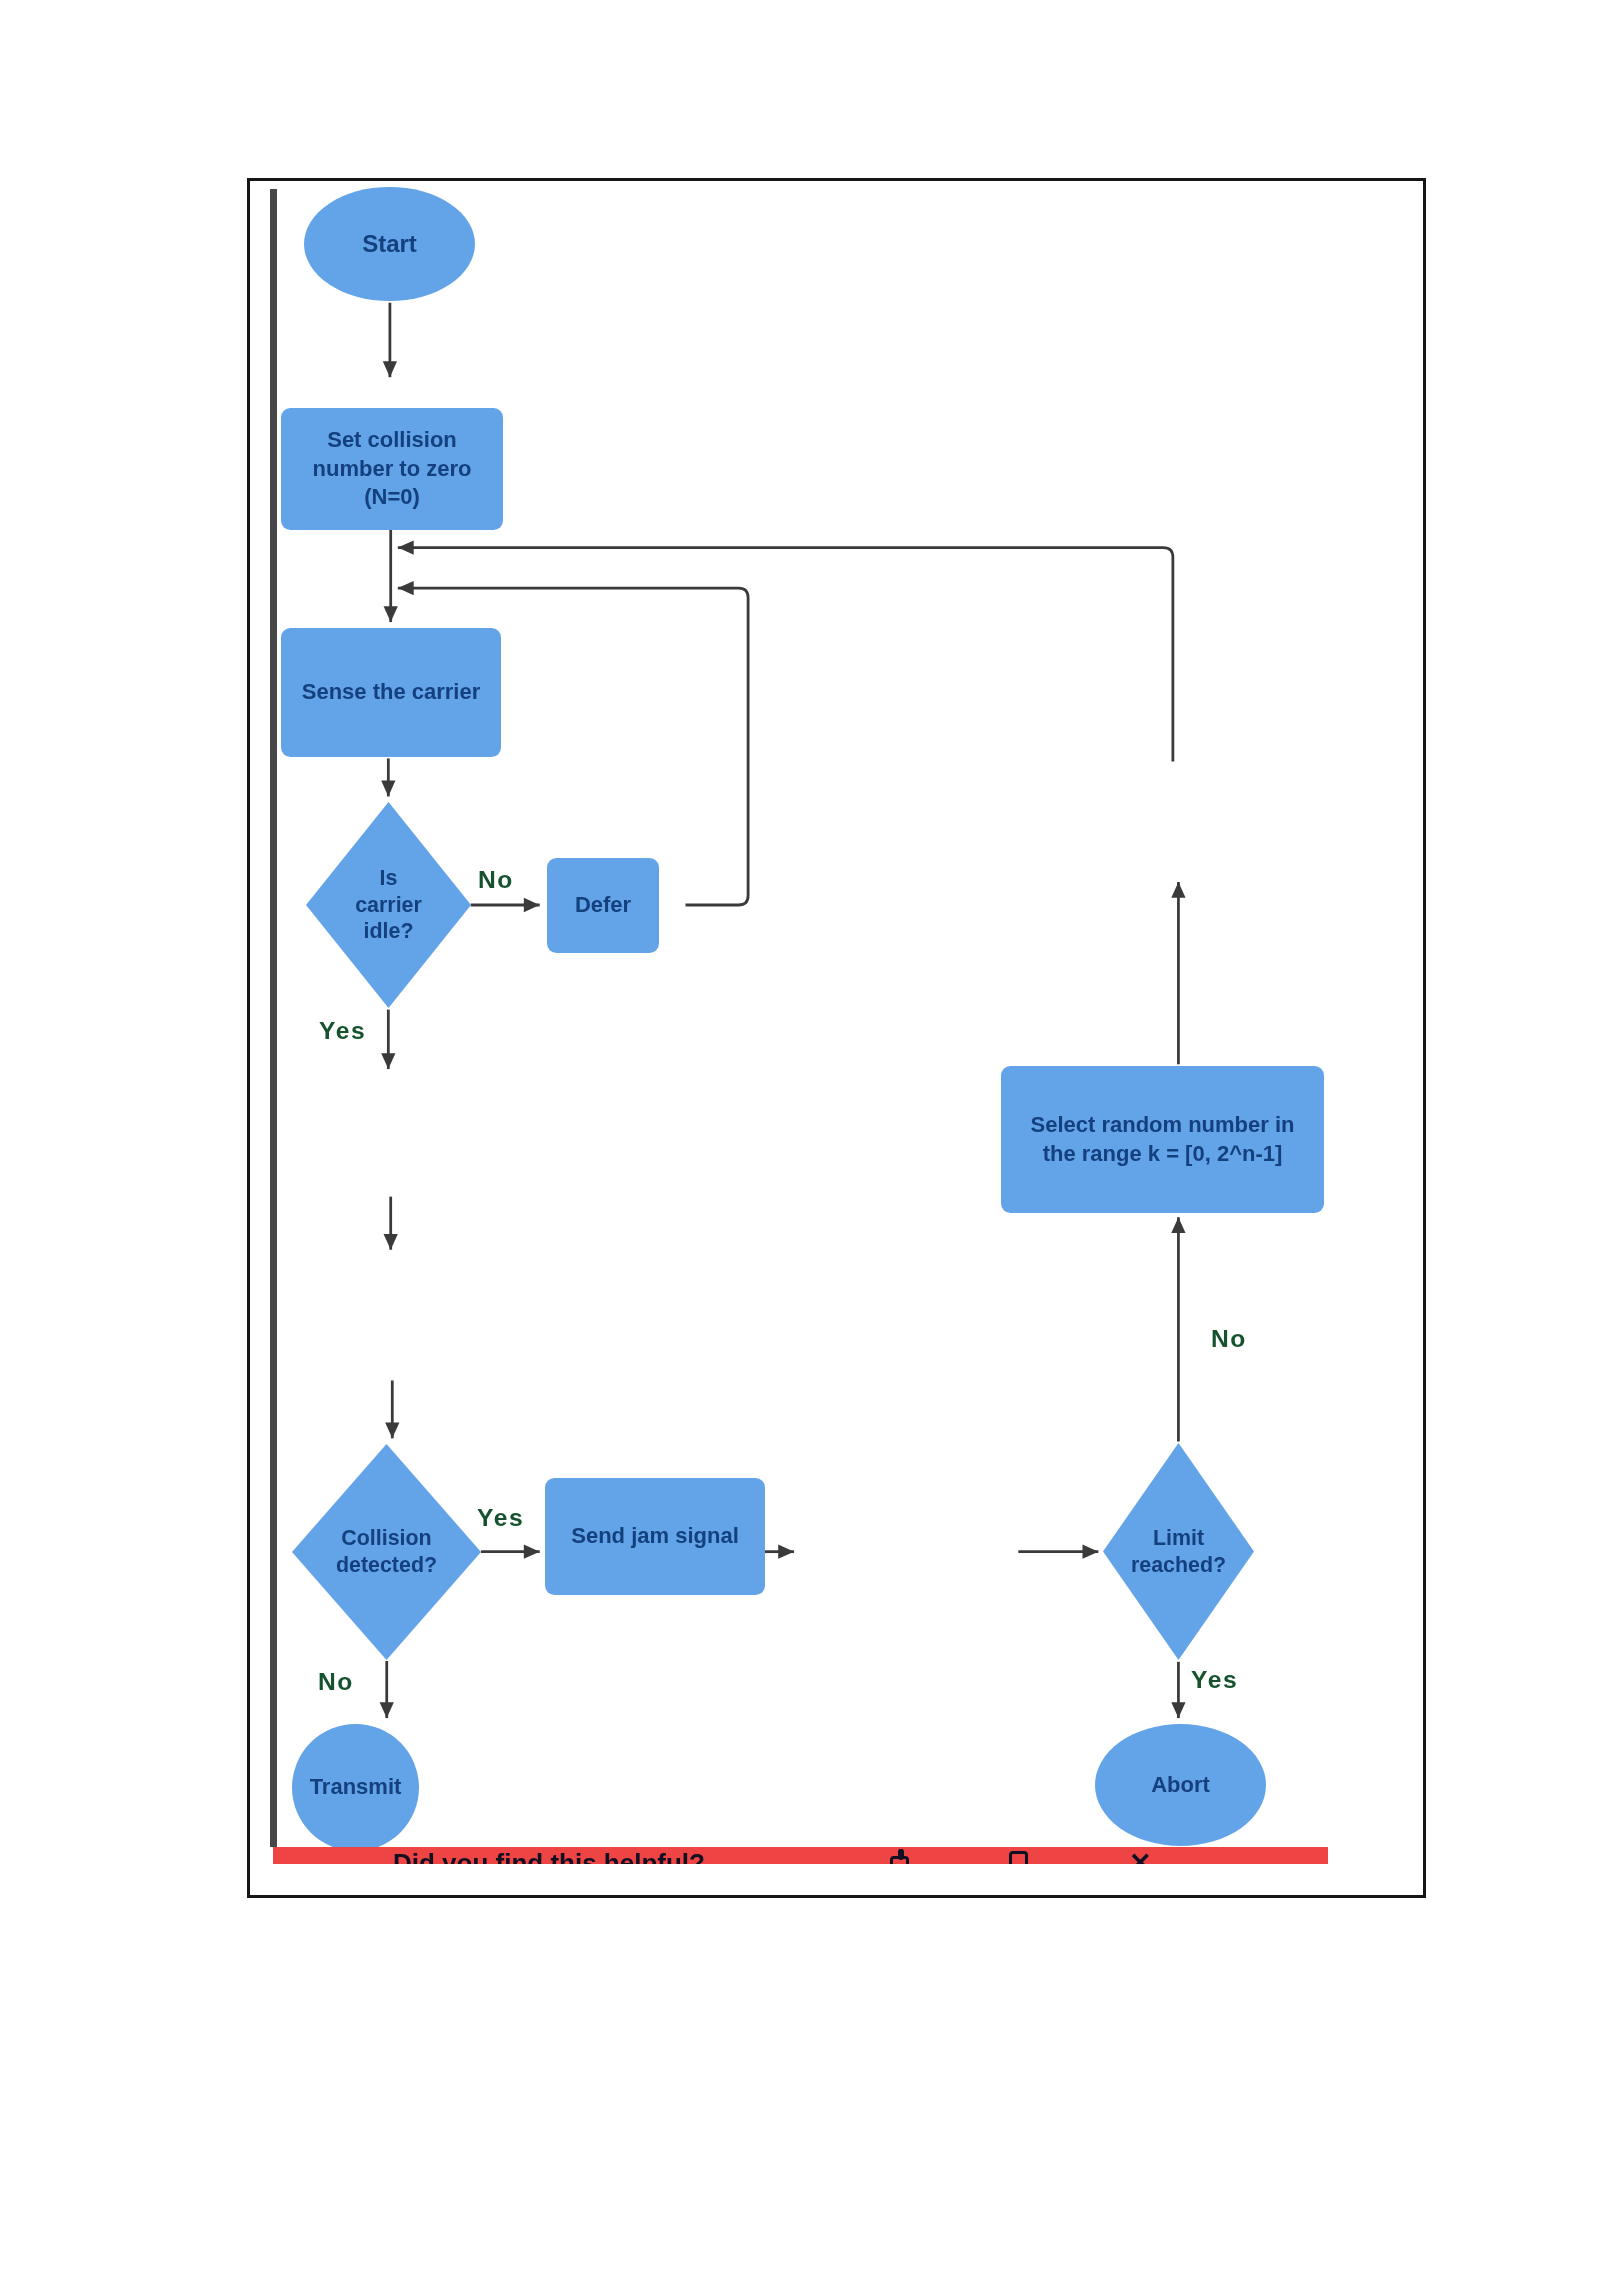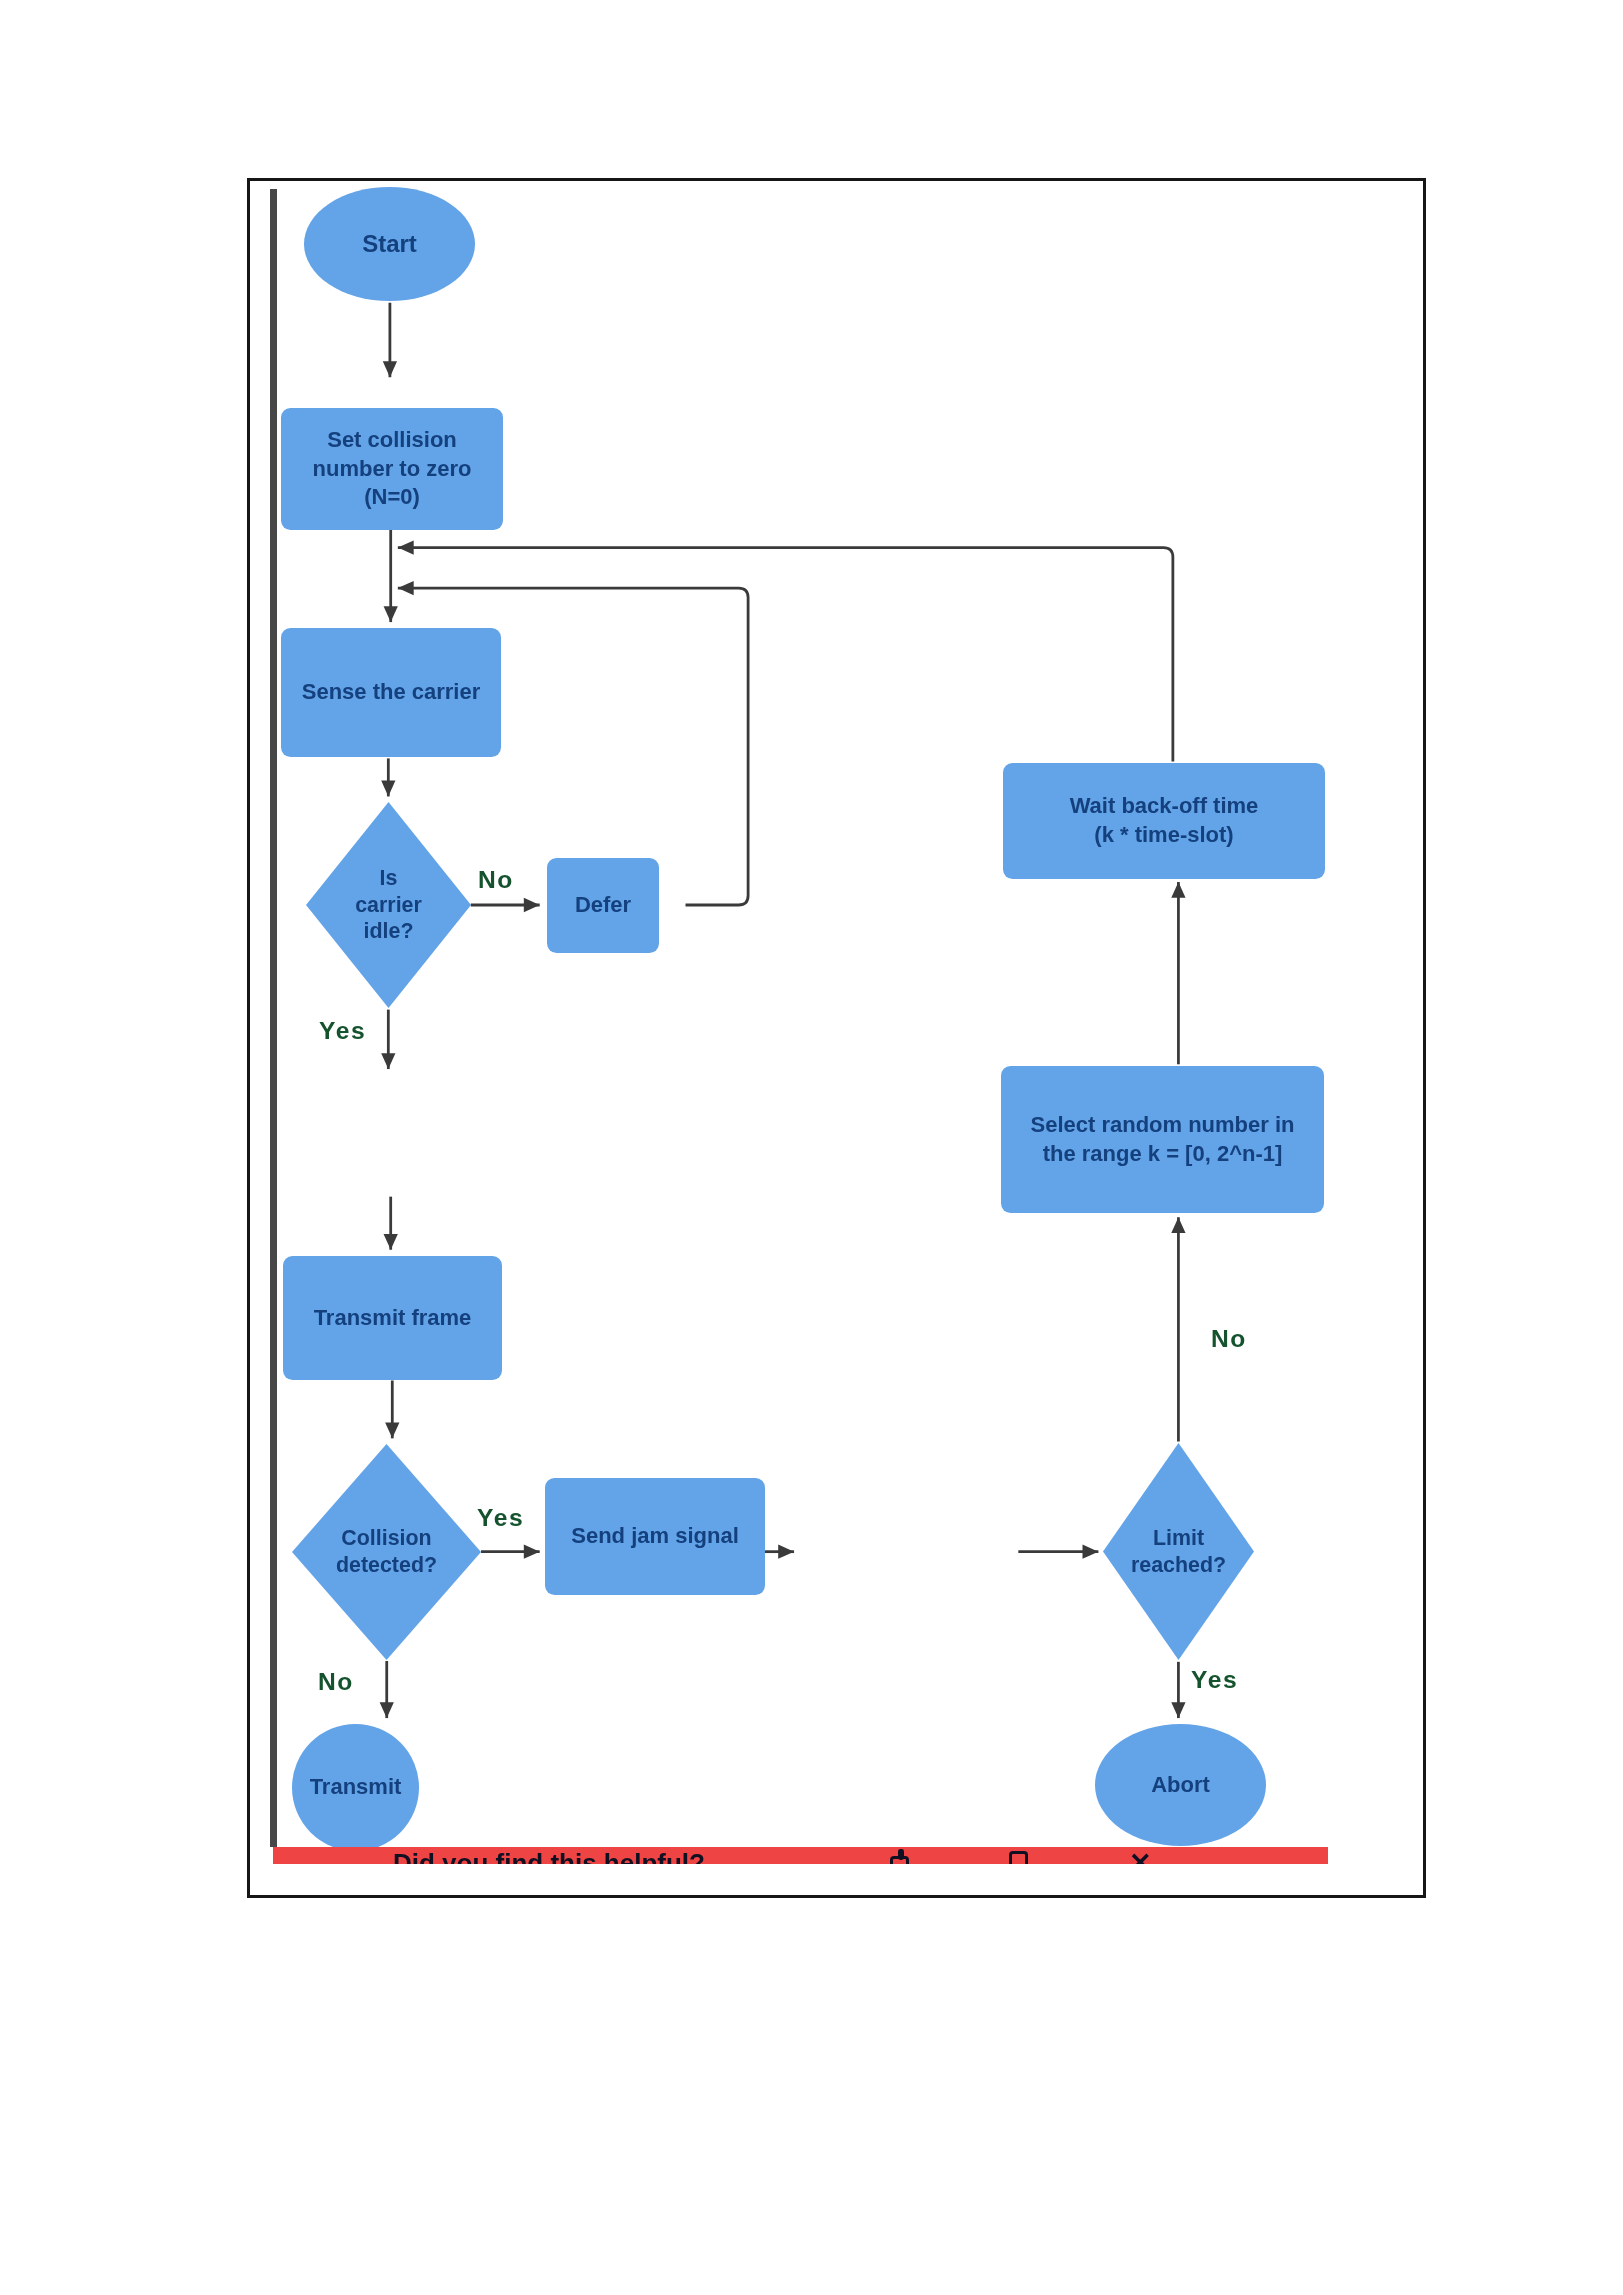--- a/index.html
+++ b/index.html
@@ -81,23 +81,20 @@
     <span>Is</span>
     <span>carrier</span>
     <span>idle?</span>
   </div>
 
   <div class="node rect" style="left:547px;top:858px;width:112px;height:95px;">
     <span>Defer</span>
   </div>
 
 
-  <div class="node rect" style="left:283px;top:1256px;width:219px;height:124px;">
-    <span>Transmit frame</span>
-  </div>
 
   <div class="node diamond" style="left:292px;top:1444px;width:189px;height:216px;font-size:21.4px;line-height:1.25;">
     <span>Collision</span>
     <span>detected?</span>
   </div>
 
   <div class="node rect" style="left:545px;top:1478px;width:220px;height:117px;">
     <span>Send jam signal</span>
   </div>
 
@@ -105,24 +102,20 @@
   <div class="node diamond" style="left:1103px;top:1443px;width:151px;height:217px;font-size:21.4px;line-height:1.25;">
     <span>Limit</span>
     <span>reached?</span>
   </div>
 
   <div class="node rect" style="left:1001px;top:1066px;width:323px;height:147px;">
     <span>Select random number in</span>
     <span>the range k = [0, 2^n-1]</span>
   </div>
 
-  <div class="node rect" style="left:1003px;top:763px;width:322px;height:116px;">
-    <span>Wait back-off time</span>
-    <span>(k * time-slot)</span>
-  </div>
 
   <div class="node ellipse" style="left:292px;top:1724px;width:127px;height:127px;">
     <span>Transmit</span>
   </div>
 
   <div class="node ellipse" style="left:1095px;top:1724px;width:171px;height:122px;">
     <span>Abort</span>
   </div>
 
   <div class="edge-label" style="left:478px;top:866px;">No</div>

